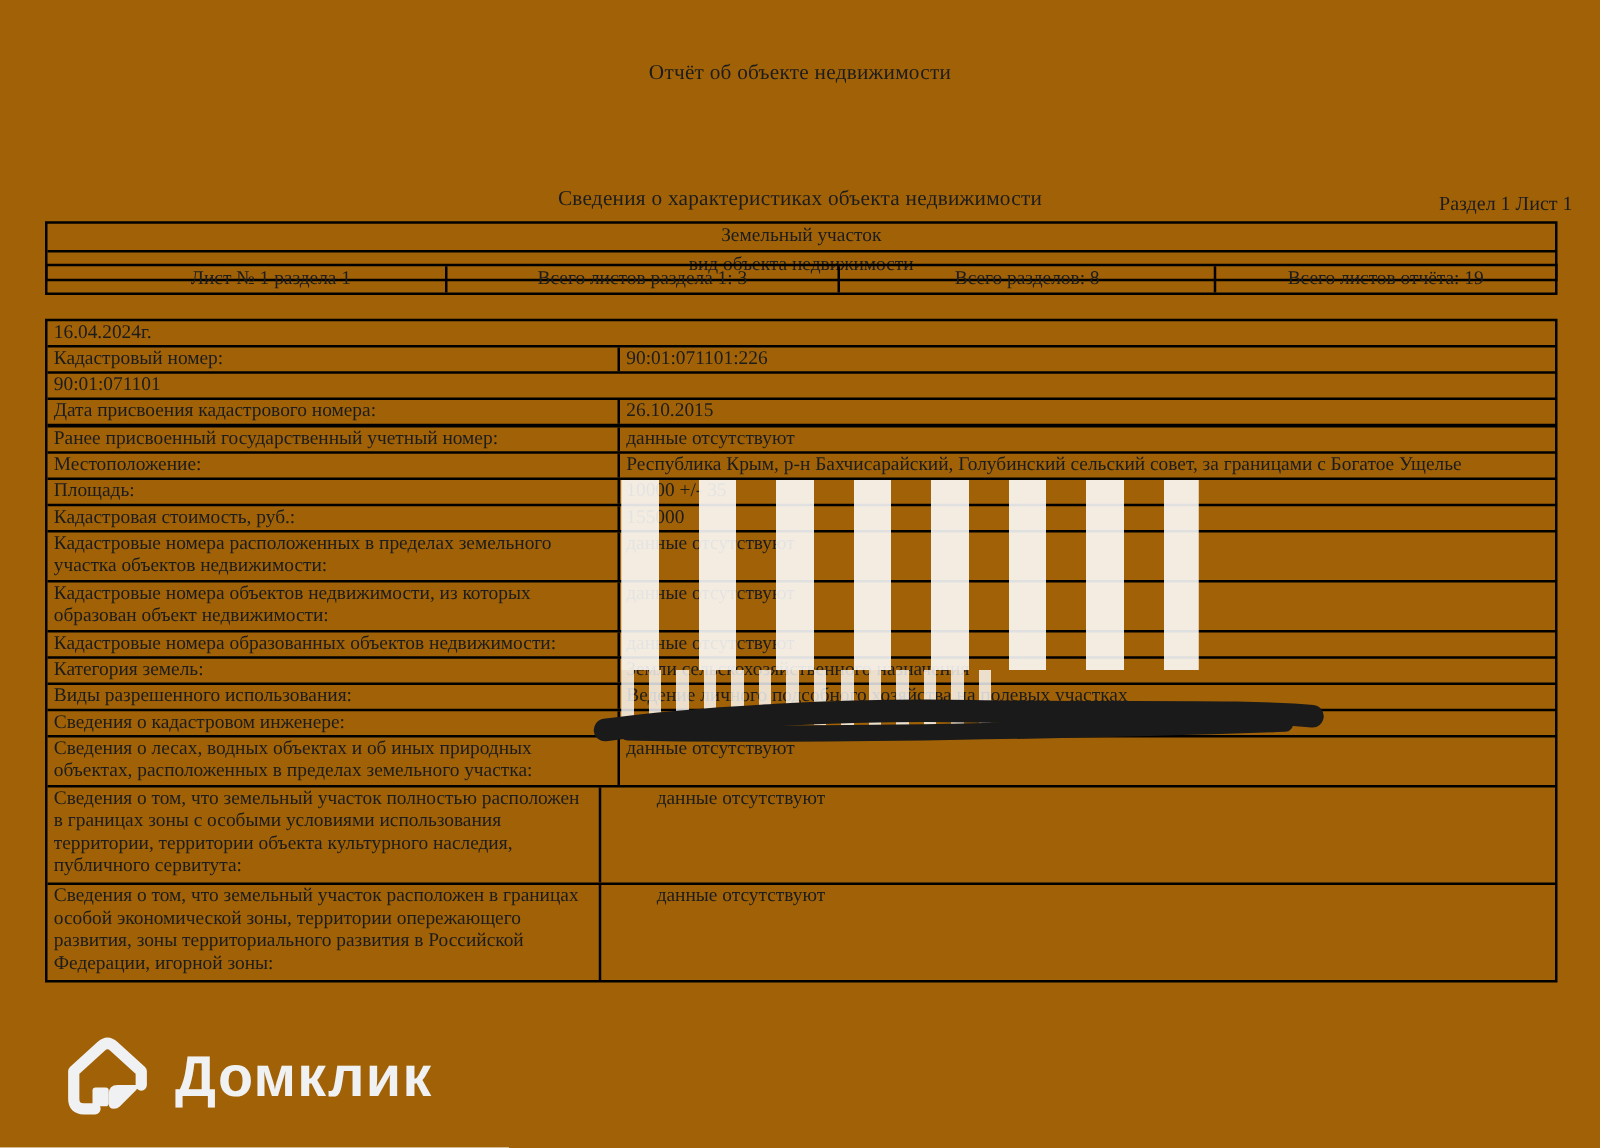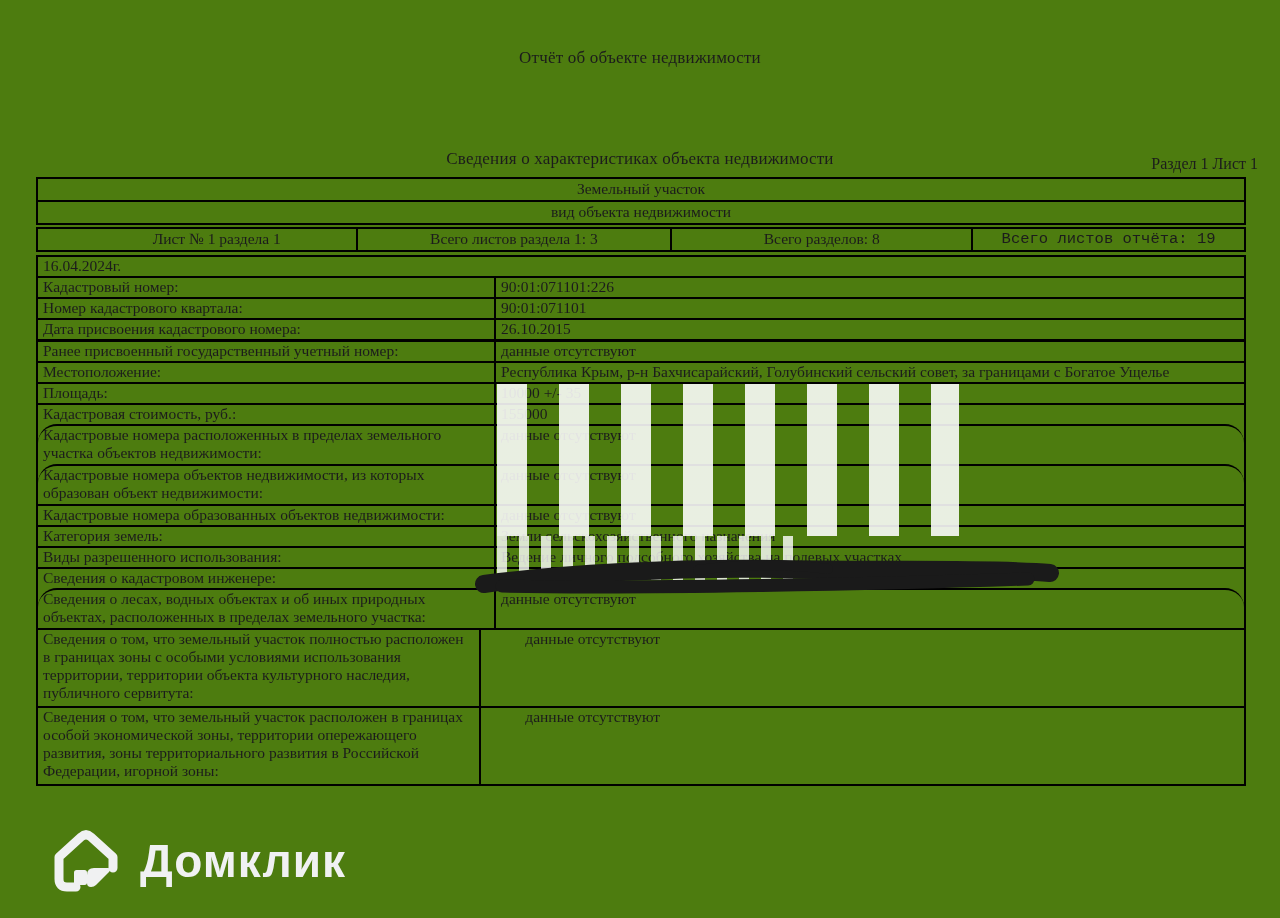--- a/index.html
+++ b/index.html
@@ -1,47 +1,47 @@
 <!DOCTYPE html>
 <html><head>
 <meta charset="utf-8">
 <style>
   html,body { margin:0; padding:0; background:#ffffff; }
   .page {
-    position:relative; width:1280px; height:918px; background:#4d7c0f;
+    position:relative; width:1280px; height:918px; background:#a16207;
     overflow:hidden; font-family:"Liberation Serif", serif; color:#1c1c1c;
   }
   .doc-title   { position:absolute; top:48px;  left:0; right:0; text-align:center; font-size:17px; letter-spacing:.2px; }
   .doc-subtitle{ position:absolute; top:106px; left:0; right:0; text-align:center; font-size:17px; letter-spacing:.2px;margin-top:43px; }
   .section-label{ position:absolute; top:155px; right:22px; font-size:16px;text-align:center; }
 
   .tbl { position:absolute; left:36px; width:1210px; box-sizing:border-box;
          border:2px solid #000; font-size:15.5px; }
 
   
   .tbl-object { top:177px; }
   .tbl-object .c-row { text-align:center; line-height:18px; padding:1px 0 2px; }
   .tbl-object .c-row + .c-row { border-top:2px solid #000; }
 
   
-  .tbl-sheet { top:227px; display:flex;padding-left:40px; }
+  .tbl-sheet { top:211px; display:flex;padding-left:40px; }
   .tbl-sheet .cell { box-sizing:border-box; text-align:center; line-height:18px; padding:1px 0 2px; }
   .tbl-sheet .cell + .cell { border-left:2px solid #000; }
-  .w1 { width:23.8%; } .w2 { width:27.0%; } .w3 { width:25.8%; } .w4 { width:23.4%;font-family:Liberation Mono, monospace; }
+  .w1 { width:23.8%; } .w2 { width:27.0%; } .w3 { width:25.8%; } .w4 { width:23.4%; }
 
   
   .tbl-main { top:255px; }
   .row { display:flex; line-height:18px; }
   .row + .row { border-top:2px solid #000; }
   .row.thick-top { border-top-width:3px; }
   .row > div { box-sizing:border-box; padding:0 5px 1px; }
   .lbl { width:458px; border-right:2px solid #000; }
   .val { width:calc(100% - 458px); }
   .row-full > div { width:100%; border-right:none; }
-  .h2 { min-height:38px;border-radius:19px; } .h4 { min-height:76px;gap:39px; }
+  .h2 { min-height:38px; } .h4 { min-height:76px;gap:39px; }
 
   
   .wm-a, .wm-b { position:absolute; z-index:5; pointer-events:none; }
   .wm-a { left:497px; top:384px; width:462px; height:152px;
           background:repeating-linear-gradient(90deg, rgba(255,255,255,.88) 0 30px, rgba(255,255,255,0) 30px 62px); }
   .wm-b { left:497px; top:536px; width:300px; height:44px;
           background:repeating-linear-gradient(90deg, rgba(255,255,255,.8) 0 10px, rgba(255,255,255,0) 10px 22px); }
 
   
   .redaction { position:absolute; left:468px; top:556px; width:606px; height:42px; z-index:6; pointer-events:none; }
@@ -73,21 +73,20 @@
 
   <div class="tbl tbl-main">
     <div class="row row-full">
       <div>16.04.2024г.</div>
     </div>
     <div class="row">
       <div class="lbl">Кадастровый номер:</div>
       <div class="val">90:01:071101:226</div>
     </div>
     <div class="row">
-      <div class="lbl">Номер кадастрового квартала:</div>
       <div class="val">90:01:071101</div>
     </div>
     <div class="row">
       <div class="lbl">Дата присвоения кадастрового номера:</div>
       <div class="val">26.10.2015</div>
     </div>
     <div class="row thick-top">
       <div class="lbl">Ранее присвоенный государственный учетный номер:</div>
       <div class="val">данные отсутствуют</div>
     </div>

